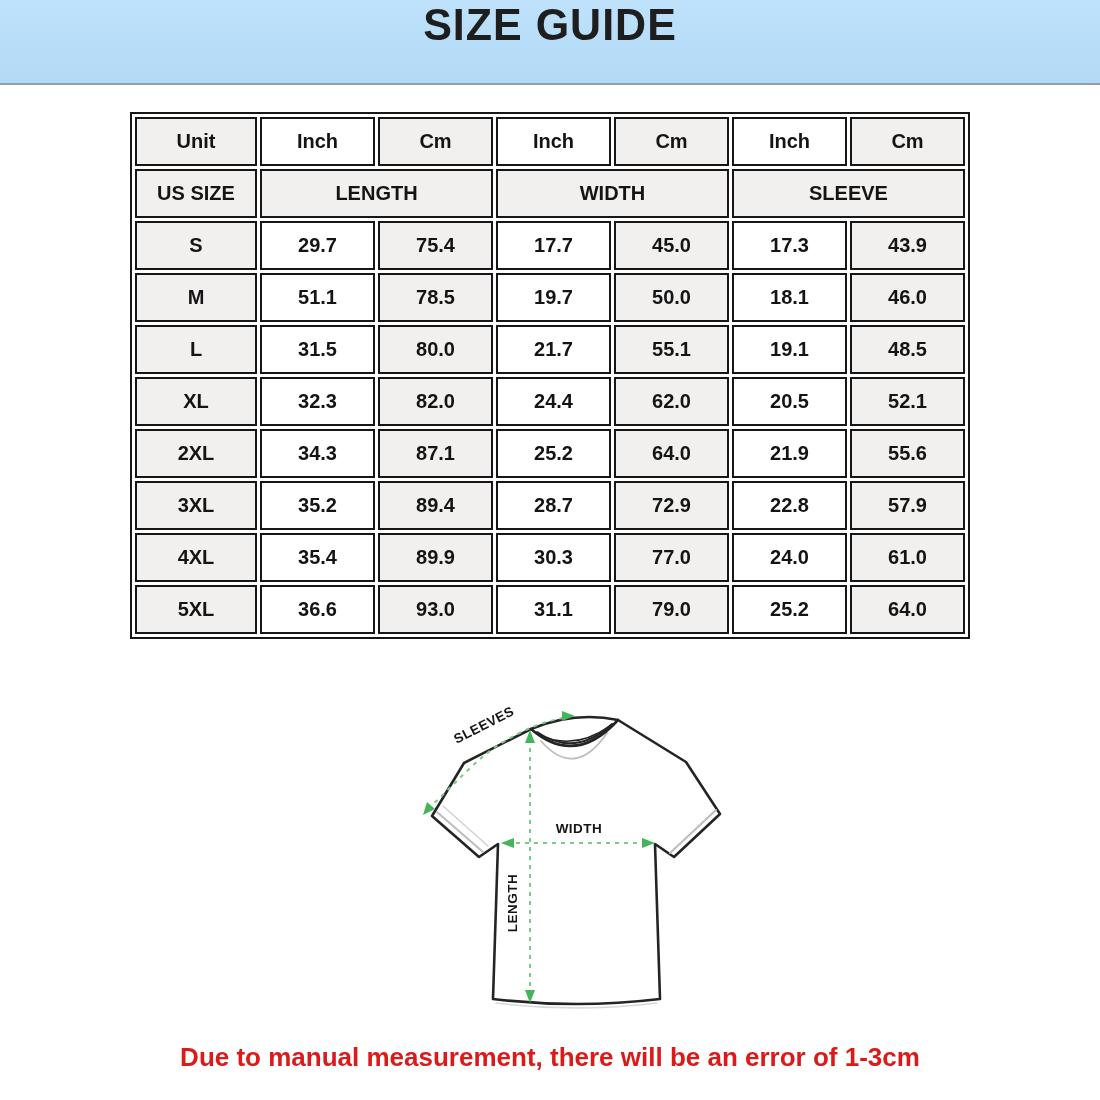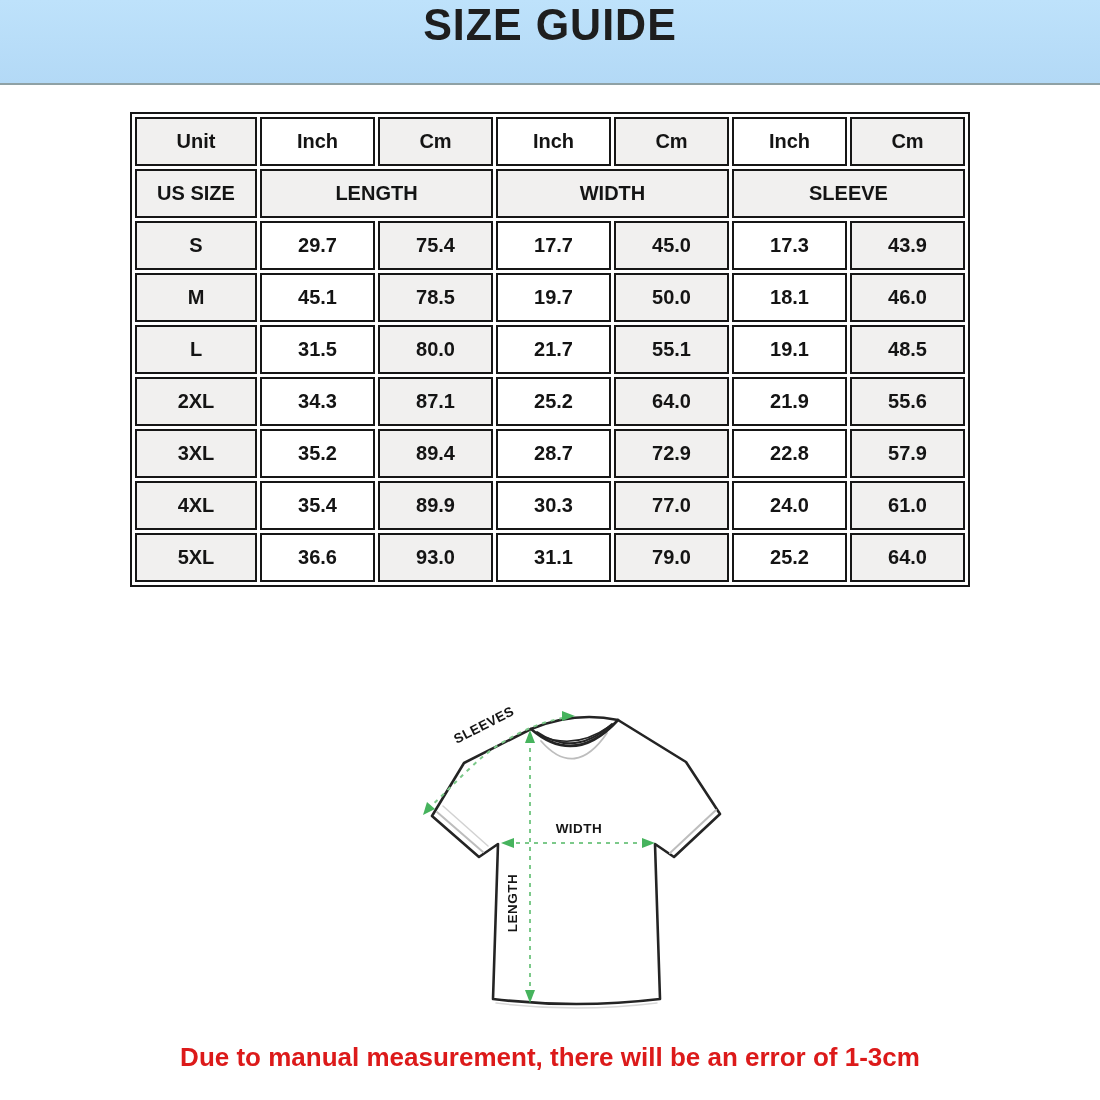--- a/index.html
+++ b/index.html
@@ -89,37 +89,46 @@
           <td class="c-gray">S</td>
           <td class="c-white">29.7</td>
           <td class="c-gray">75.4</td>
           <td class="c-white">17.7</td>
           <td class="c-gray">45.0</td>
           <td class="c-white">17.3</td>
           <td class="c-gray">43.9</td>
         </tr>
         <tr>
           <td class="c-gray">M</td>
-          <td class="c-white">45.1</td>
+          <td class="c-white">51.1</td>
           <td class="c-gray">78.5</td>
           <td class="c-white">19.7</td>
           <td class="c-gray">50.0</td>
           <td class="c-white">18.1</td>
           <td class="c-gray">46.0</td>
         </tr>
         <tr>
           <td class="c-gray">L</td>
           <td class="c-white">31.5</td>
           <td class="c-gray">80.0</td>
           <td class="c-white">21.7</td>
           <td class="c-gray">55.1</td>
           <td class="c-white">19.1</td>
           <td class="c-gray">48.5</td>
         </tr>
         <tr>
+          <td class="c-gray">XL</td>
+          <td class="c-white">32.3</td>
+          <td class="c-gray">82.0</td>
+          <td class="c-white">24.4</td>
+          <td class="c-gray">62.0</td>
+          <td class="c-white">20.5</td>
+          <td class="c-gray">52.1</td>
+        </tr>
+        <tr>
           <td class="c-gray">2XL</td>
           <td class="c-white">34.3</td>
           <td class="c-gray">87.1</td>
           <td class="c-white">25.2</td>
           <td class="c-gray">64.0</td>
           <td class="c-white">21.9</td>
           <td class="c-gray">55.6</td>
         </tr>
         <tr>
           <td class="c-gray">3XL</td>

